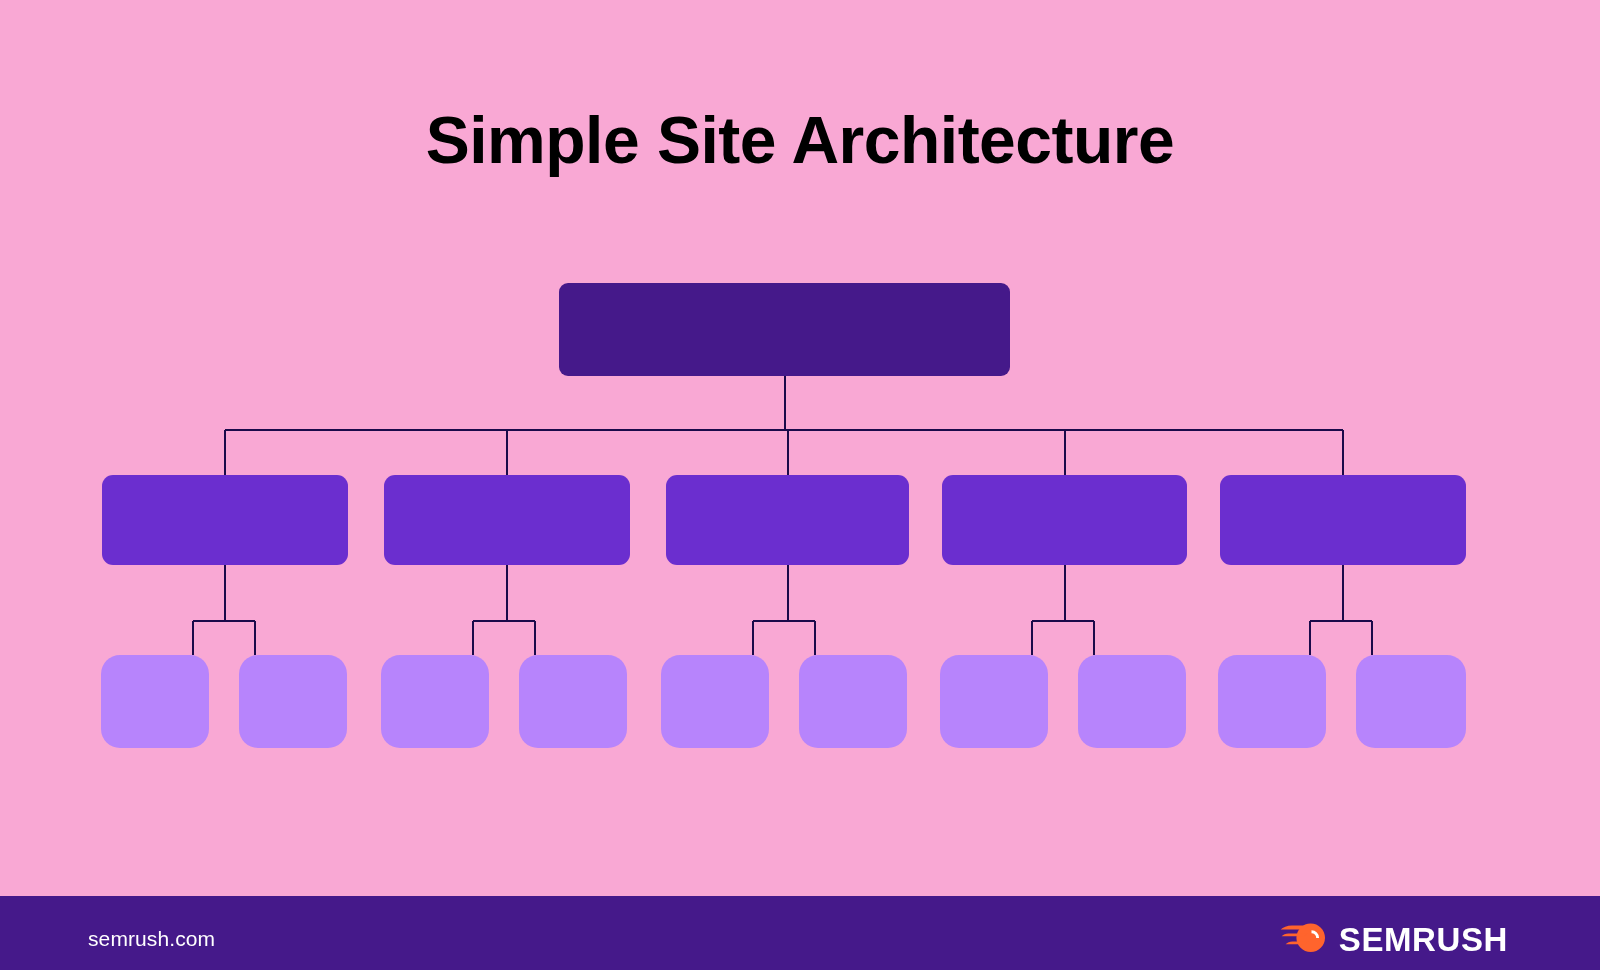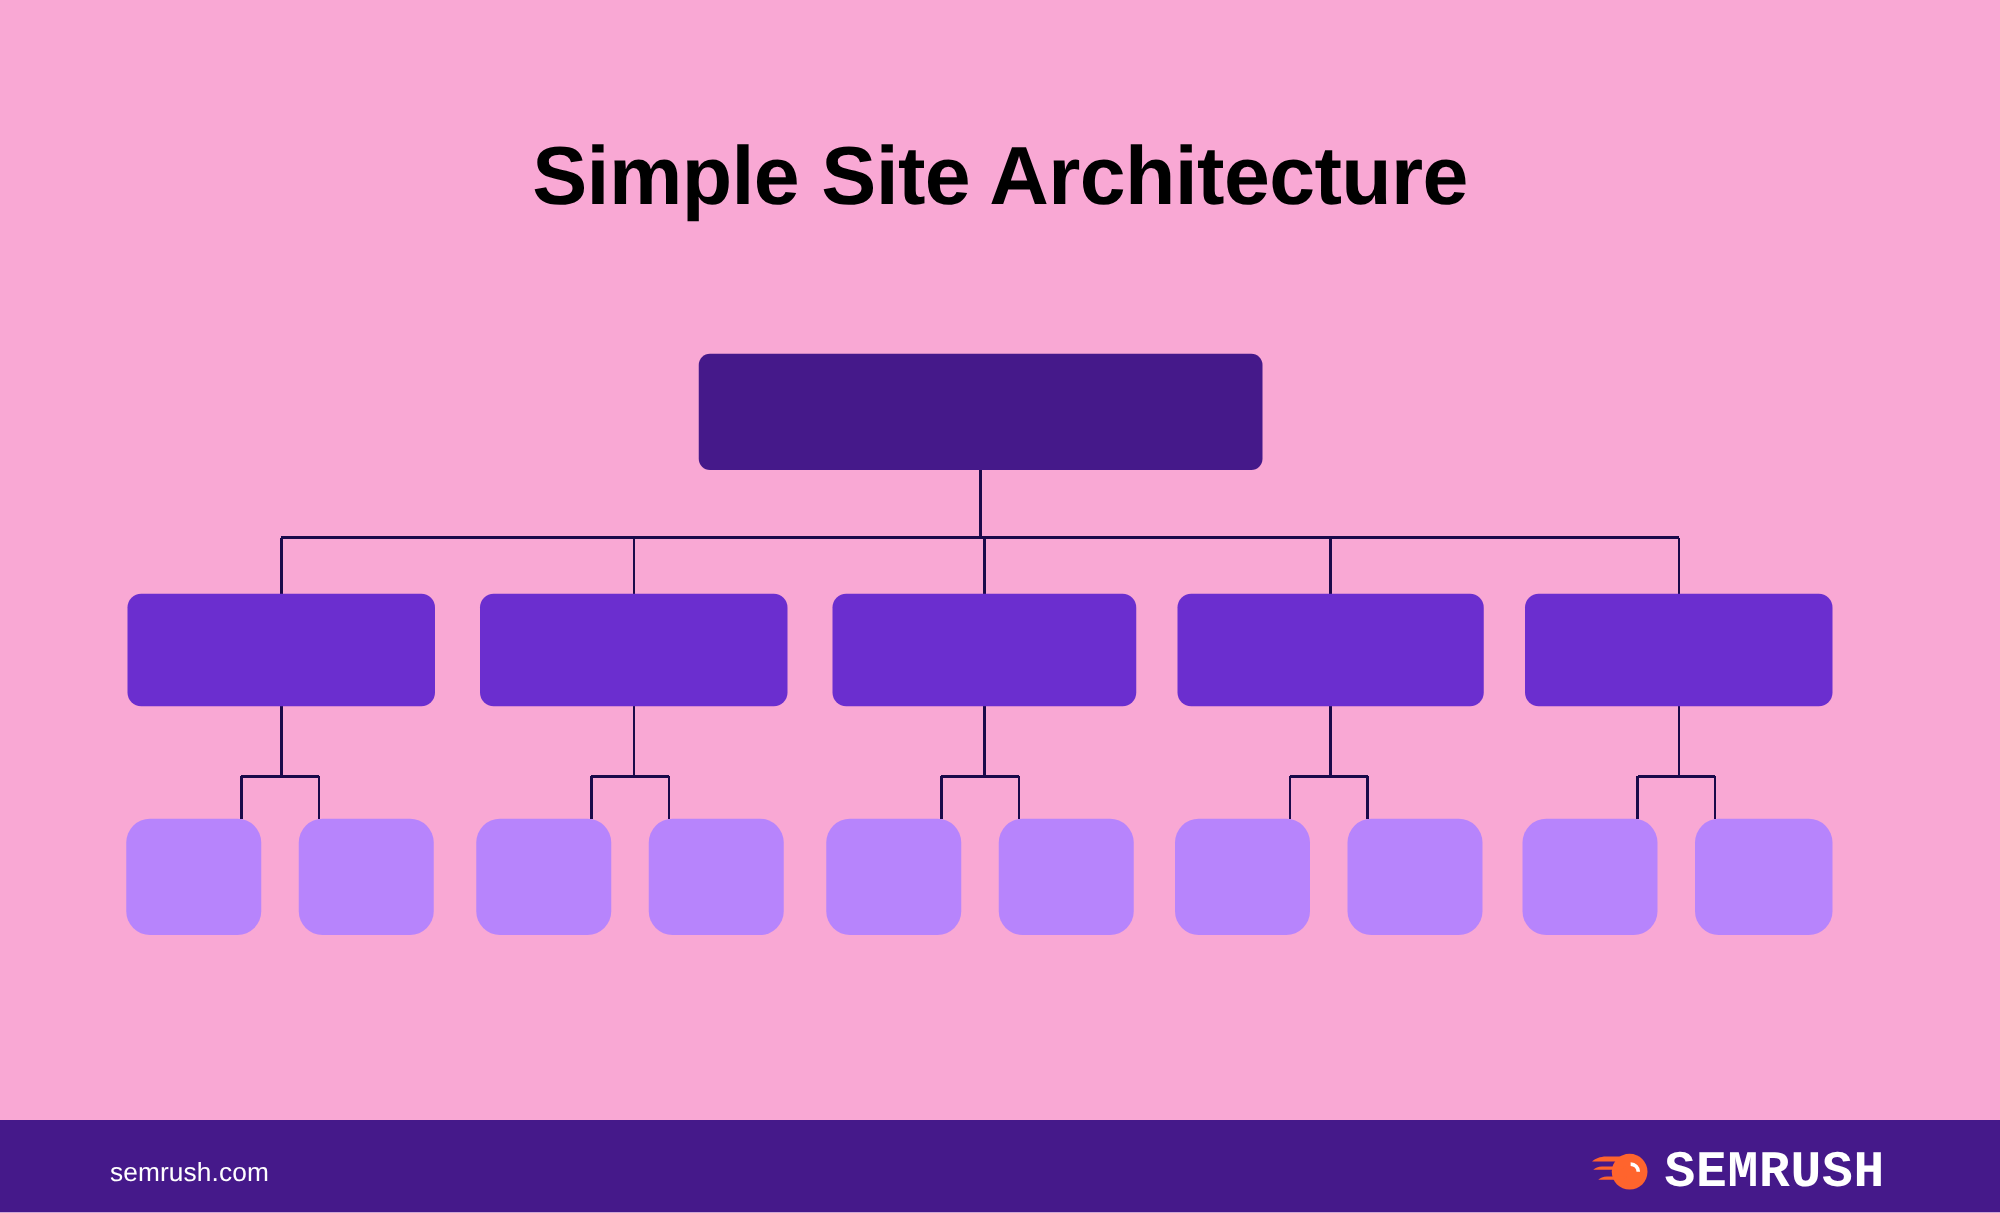--- a/index.html
+++ b/index.html
@@ -101,24 +101,24 @@
     position: absolute;
     right: 92px;
     top: 50%;
     transform: translateY(-50%);
     display: flex;
     align-items: center;
     gap: 13px;
   }
   #logo-wordmark {
     color: #ffffff;
-    font-size: 41px;
+    font-size: 33px;
     font-weight: bold;
     letter-spacing: 0.6px;
-    font-family: Liberation Mono, monospace;
+    font-family: Liberation Sans, sans-serif;
     line-height: 1;
   }
 </style>
 </head>
 <body>
 
 <div id="canvas">
 
   <div id="page-title">Simple Site Architecture</div>
 

